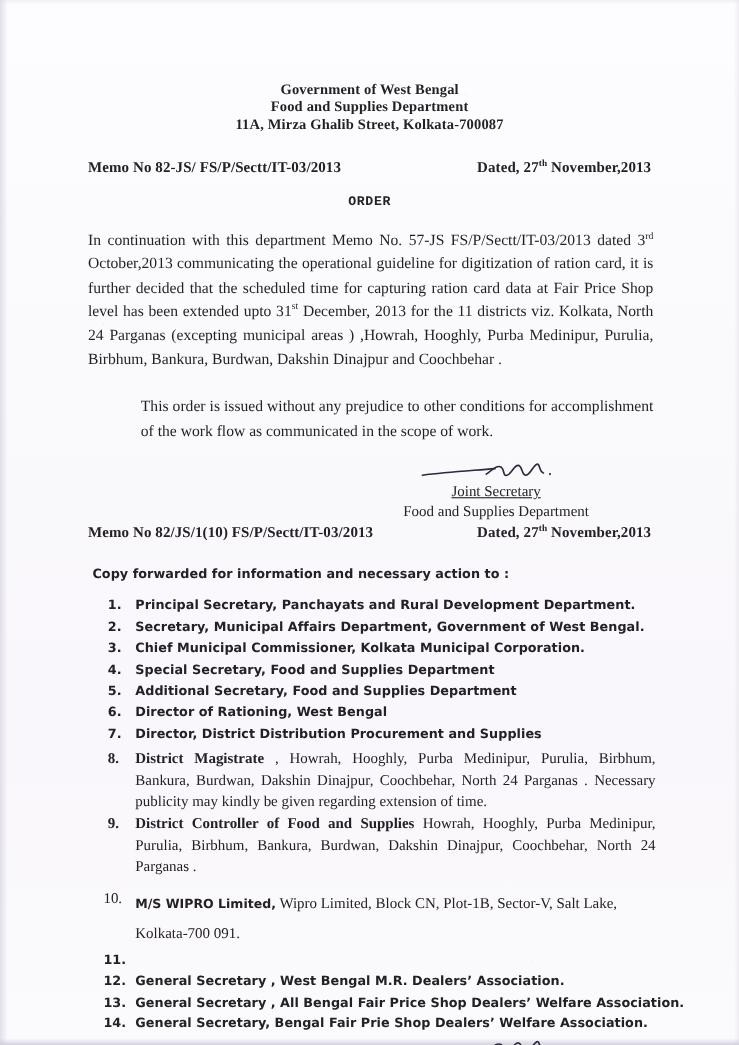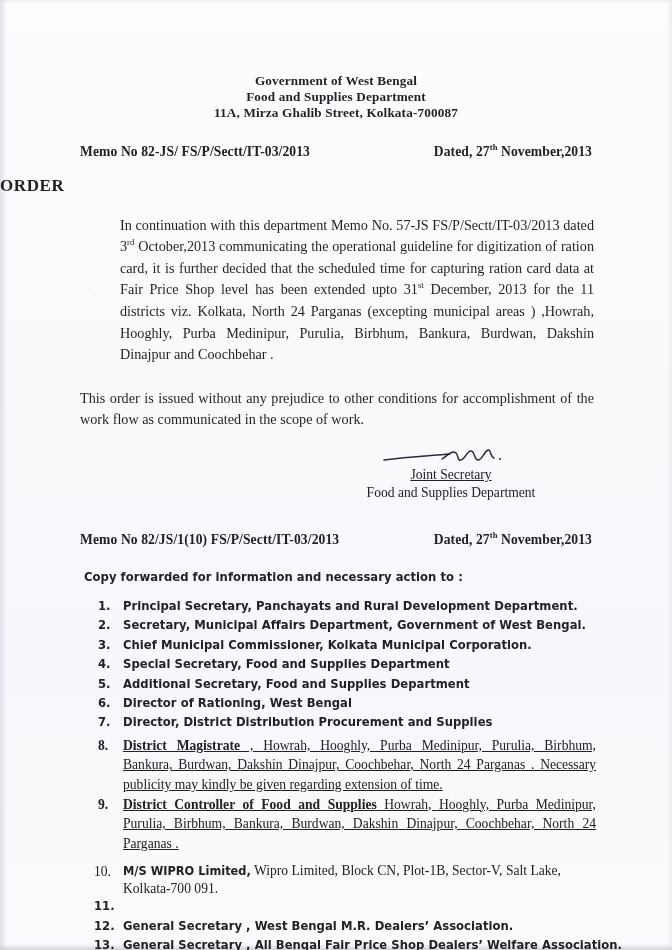--- a/index.html
+++ b/index.html
@@ -84,36 +84,38 @@
   }
   .memo-row-1 { margin-top: 22px; }
 
   sup {
     font-size: 0.62em;
     vertical-align: super;
     line-height: 0;
   }
 
   .order-title {
-    font-weight: bold;
-    font-size: 17px;
+    text-align: center;
+    font-weight: bold;
+    font-size: 12px;
     letter-spacing: 0.6px;
     margin-top: 16px;
+    font-family: Liberation Mono, monospace;
   }
 
   
   .body-para {
     text-align: justify;
     font-size: 14.2px;
     line-height: 21.6px;
     padding: 0 78px 0 80px;
     color: #221f25;
   }
-  .para-1 { margin-top: 19px; margin-left: 40px; }
-  .para-2 { margin-top: 22px; }
+  .para-1 { margin-top: 19px; }
+  .para-2 { margin-top: 22px; margin-left: 48px; }
 
   
   .sig-block {
     position: relative;
     text-align: center;
     font-size: 13.6px;
     line-height: 18px;
     padding-left: 230px;
   }
   .sig-scribble {
@@ -166,42 +168,41 @@
     line-height: 19.4px;
     letter-spacing: 0.04px;
     white-space: nowrap;
   }
   
   .li.serif .txt {
     font-family: "Liberation Serif", "DejaVu Serif", serif;
     font-size: 13.6px;
     line-height: 19.6px;
     text-align: justify;
-    text-decoration: underline;
   }
   .li.serif .num {
     font-family: "Liberation Serif", "DejaVu Serif", serif;
     font-weight: bold;
     font-size: 13.6px;
     line-height: 19.6px;
   }
   .li.serif .lead {
     font-family: "Liberation Serif", "DejaVu Serif", serif;
     font-weight: bold;
   }
   .li.mixed .num {
     font-family: "Liberation Serif", "DejaVu Serif", serif;
     font-weight: normal;
     font-size: 13.6px;
     line-height: 19.8px;
   }
   .li.mixed .txt {
     font-family: "Liberation Serif", "DejaVu Serif", serif;
     font-size: 13.6px;
-    line-height: 17px;
+    line-height: 28px;
   }
   .li.mixed .lead {
     font-family: "DejaVu Sans", "Liberation Sans", sans-serif;
     font-weight: bold;
     font-size: 11.4px;
   }
   .li.num-wide .num { width: 29px; }
   .li.pad-10 { padding-left: 94px; }
   .gap-above { margin-top: 9px; }
   .gap-small { margin-top: 3px; }
@@ -255,21 +256,21 @@
         <svg width="175" height="22" viewBox="0 0 175 22">
           <path d="M20 15 C42 12, 62 11, 86 9" stroke="#2b2a3c" stroke-width="1.5" fill="none" stroke-linecap="round"></path>
           <path d="M78 14 C84 10, 88 5, 92 8 C95 11, 93 16, 97 15 C101 14, 103 6, 107 6 C111 6, 110 15, 114 15 C118 15, 120 7, 124 5 C127 4, 126 12, 130 13" stroke="#2b2a3c" stroke-width="1.5" fill="none" stroke-linecap="round"></path>
           <circle cx="136" cy="14" r="1" fill="#2b2a3c"></circle>
         </svg>
       </div>
       <div class="sig-line-1">Joint Secretary</div>
       <div>Food and Supplies Department</div>
     </div>
 
-    <div class="memo-row" style="margin-top:30px;">
+    <div class="memo-row" style="margin-top:2px;">
       <span class="memo-no">Memo No 82/JS/1(10)  FS/P/Sectt/IT-03/2013</span>
       <span class="memo-date"><span>Dated, 27</span><sup>th</sup><span> November,2013</span></span>
     </div>
 
     <div class="copy-fwd">Copy forwarded for information and necessary action to :</div>
 
     <div class="list">
 
       <div class="li sans">
         <span class="num">1.</span>

